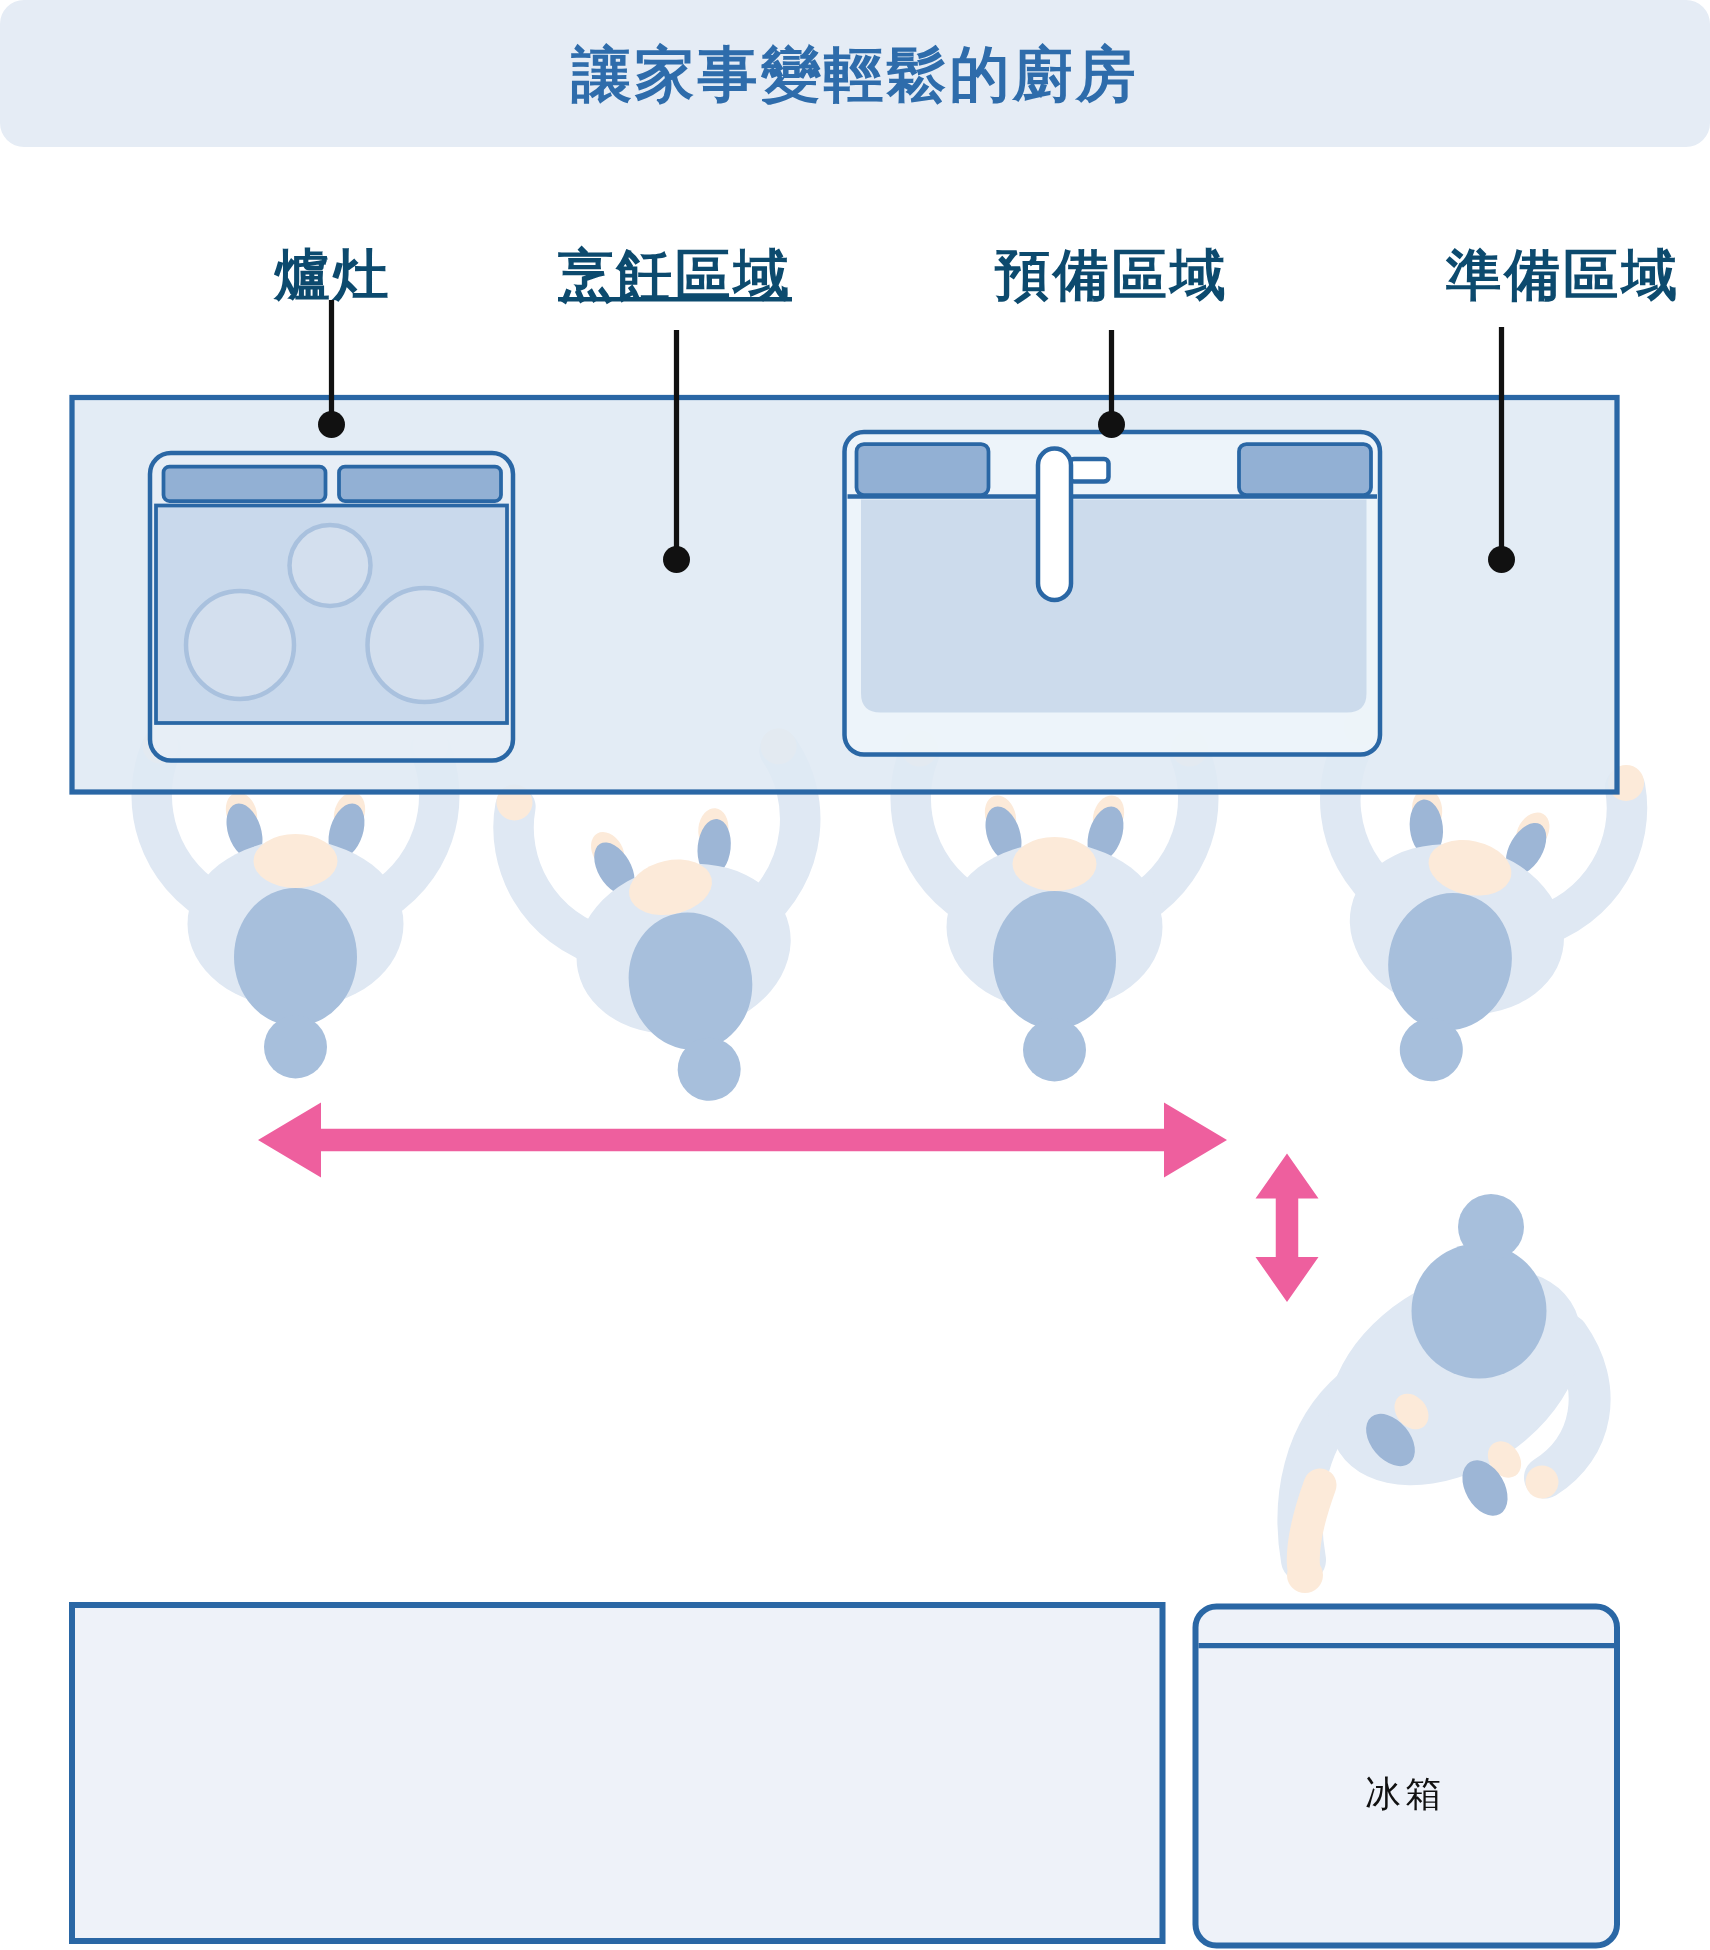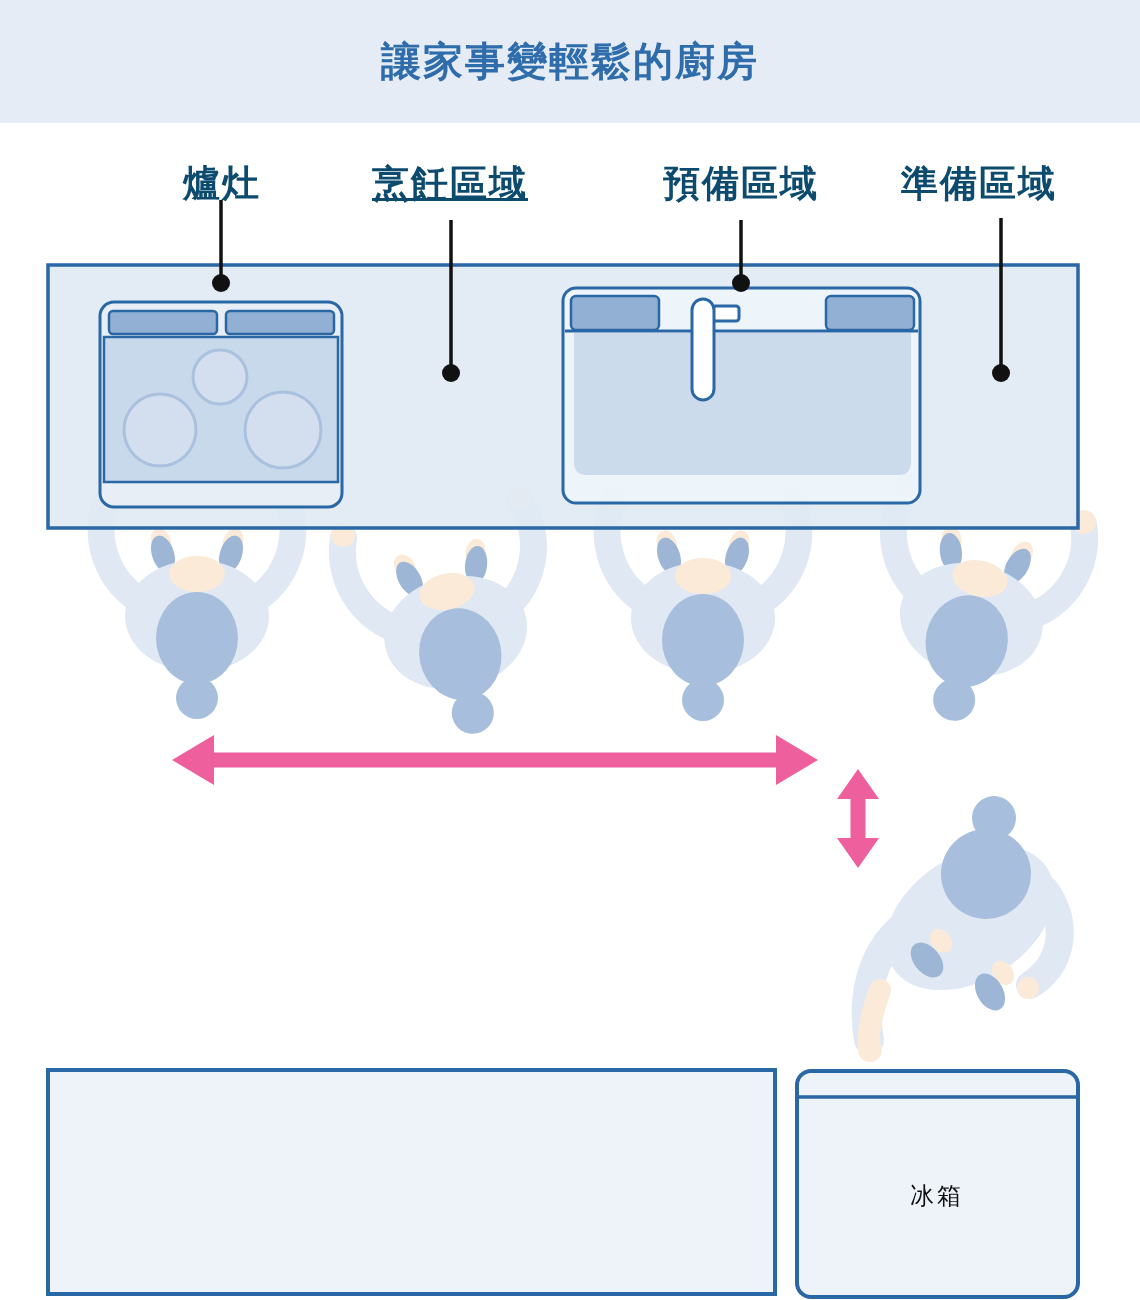--- a/index.html
+++ b/index.html
@@ -2,36 +2,36 @@
 <html><head>
 <meta charset="utf-8">
 <style>
   html,body{margin:0;padding:0;background:#ffffff;}
   #stage{
     position:relative;width:1140px;height:1300px;overflow:hidden;
     background:#ffffff;
     font-family:"DejaVu Sans","Liberation Sans",sans-serif;
   }
   .header-bar{
-    position:absolute;left:0;top:0;width:1140px;height:123px;
+    position:absolute;left:0;top:0;width:1140px;height:98px;
     background:#e5ecf5;
-    display:flex;align-items:center;justify-content:center;
+    display:flex;align-items:center;justify-content:center;border-radius:16px;
   }
   .title-text{
     color:#2e6cab;font-size:40px;font-weight:bold;letter-spacing:2px;
   }
   .zone-label{
     position:absolute;top:132px;transform:translateX(-50%);
     color:#0c4a6e;font-size:37px;font-weight:bold;letter-spacing:2px;
     white-space:nowrap;line-height:40px;margin-top:32px;
   }
   #zone-label-stove{left:222px;}
   #zone-label-cooking{left:450px;text-decoration:underline;}
   #zone-label-prep{left:741px;}
-  #zone-label-ready{left:979px;}
+  #zone-label-ready{left:1042px;}
   .fridge-label{
     position:absolute;left:937px;top:1196px;transform:translate(-50%,-50%);
     color:#111111;font-size:24px;font-weight:500;letter-spacing:3px;white-space:nowrap;
   }
   svg#diagram{position:absolute;left:0;top:0;}
 </style>
 </head>
 <body>
 
 <div id="stage">

